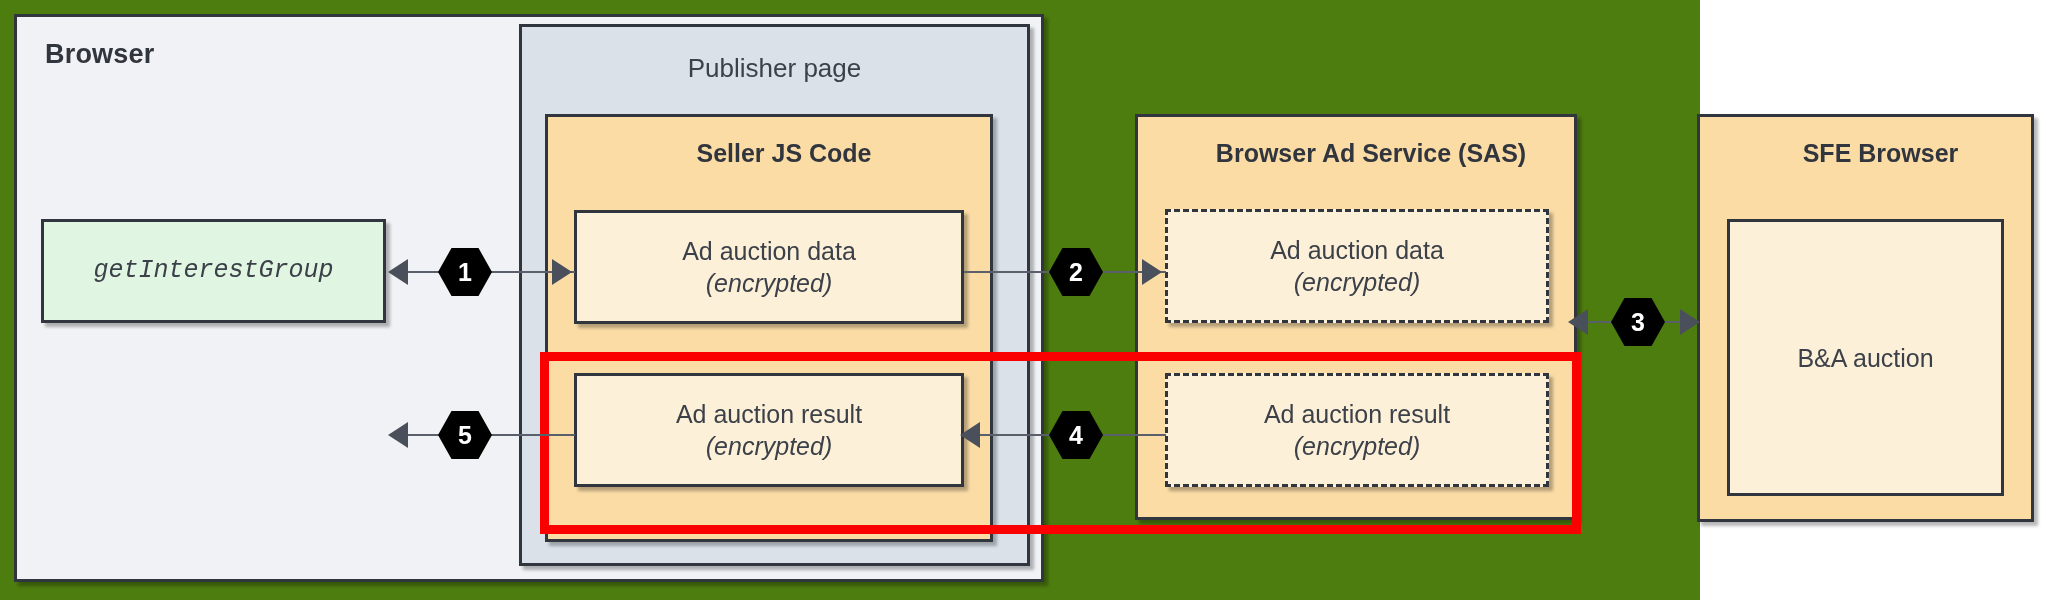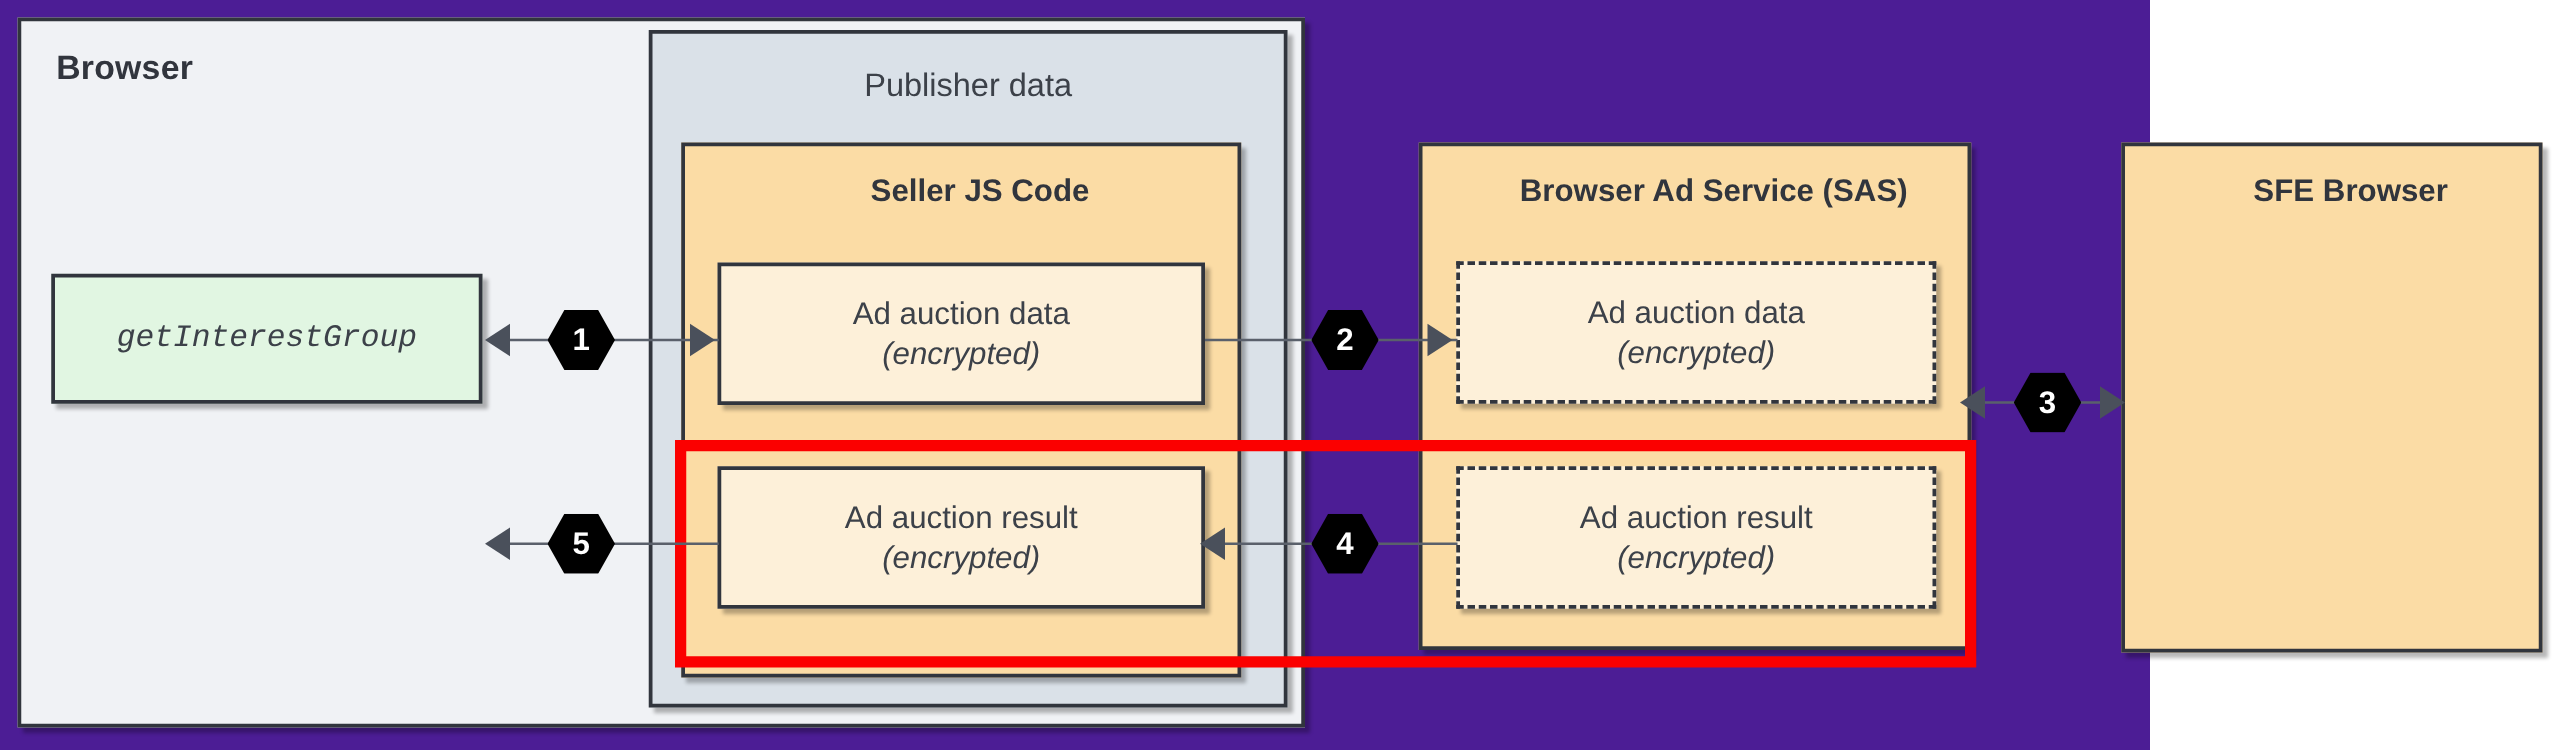--- a/index.html
+++ b/index.html
@@ -10,22 +10,21 @@
   body {
     width: 2048px;
     height: 600px;
     font-family: "Liberation Sans", sans-serif;
     overflow: hidden;
   }
   #stage {
     position: relative;
     width: 1700px;
     height: 600px;
-    background: #4c1d95;
-    padding-left: 20px;
+    background: #4d7c0f;
   }
 
   
   .abs { position: absolute; box-sizing: border-box; }
 
   .shadow {
     box-shadow: 4px 4px 3px rgba(0,0,0,0.28);
   }
 
   .browser-box {
@@ -143,21 +142,21 @@
 </head>
 <body>
 
 <div id="stage">
 
   <div class="abs browser-box shadow" style="left:14px; top:14px; width:1030px; height:568px;">
     <div class="browser-title">Browser</div>
   </div>
 
   <div class="abs publisher-box shadow" style="left:519px; top:24px; width:511px; height:542px;">
-    <div class="publisher-title">Publisher data</div>
+    <div class="publisher-title">Publisher page</div>
   </div>
 
   <div class="abs orange-box shadow" style="left:545px; top:114px; width:448px; height:428px;">
     <div class="orange-title">Seller JS Code</div>
   </div>
 
   <div class="abs cream-box shadow" style="left:574px; top:210px; width:390px; height:114px;">
     <div>Ad auction data</div>
     <div class="em">(encrypted)</div>
   </div>
@@ -178,20 +177,23 @@
 
   <div class="abs cream-box dashed shadow" style="left:1165px; top:373px; width:384px; height:114px;">
     <div>Ad auction result</div>
     <div class="em">(encrypted)</div>
   </div>
 
   <div class="abs orange-box shadow" style="left:1697px; top:114px; width:337px; height:408px;">
     <div class="orange-title">SFE Browser</div>
   </div>
 
+  <div class="abs cream-box" style="left:1727px; top:219px; width:277px; height:277px;">
+    <div>B&amp;A auction</div>
+  </div>
 
   <div class="abs green-box shadow" style="left:41px; top:219px; width:345px; height:104px;">
     <div>getInterestGroup</div>
   </div>
 
 
   <div class="abs red-highlight" style="left:540px; top:352px; width:1041px; height:182px;"></div>
 
   <div class="conn-line" style="left:408px; top:271px; width:167px;"></div>
   <div class="arrow-head arrow-left" style="left:388px; top:259px;"></div>

